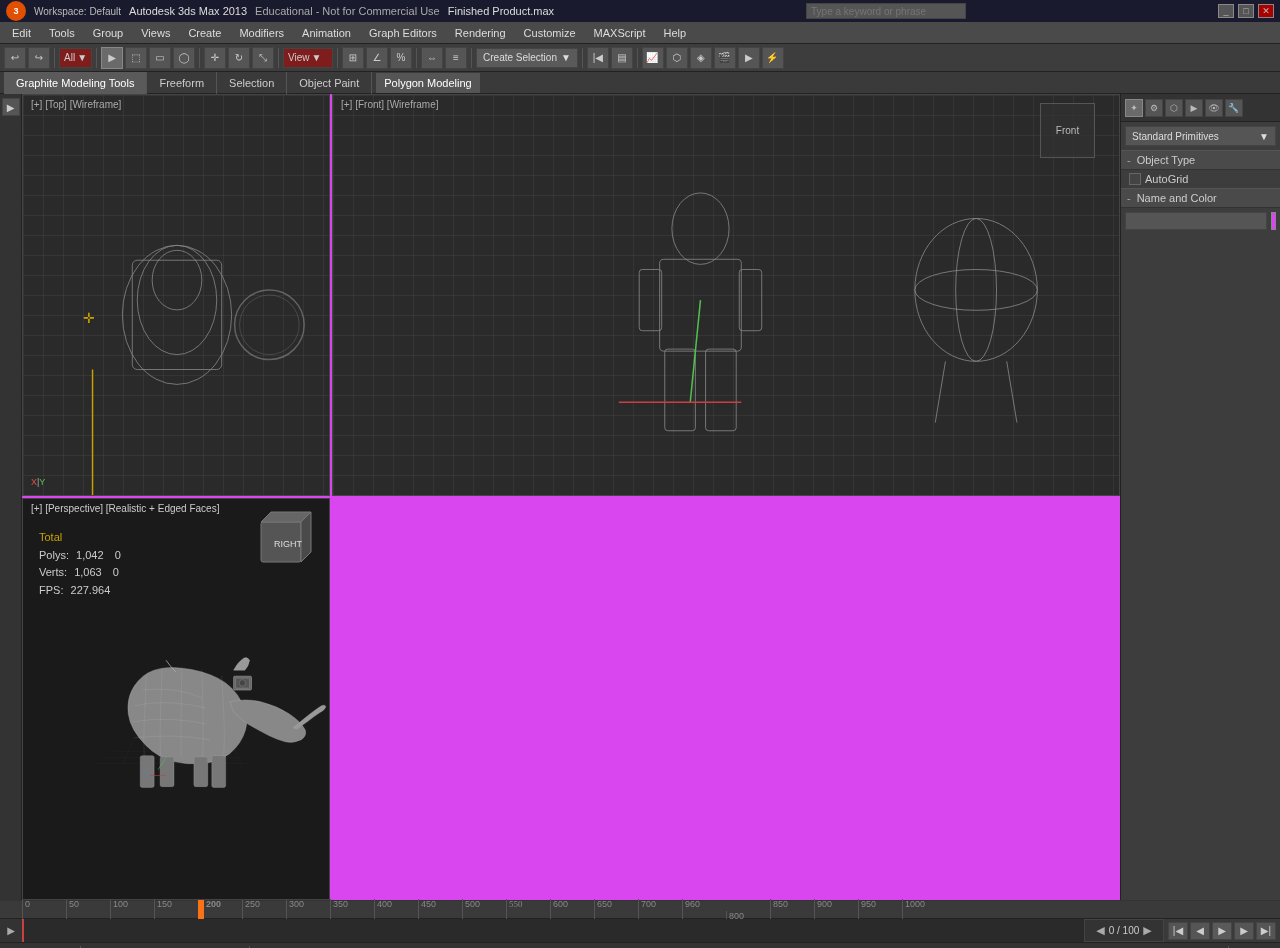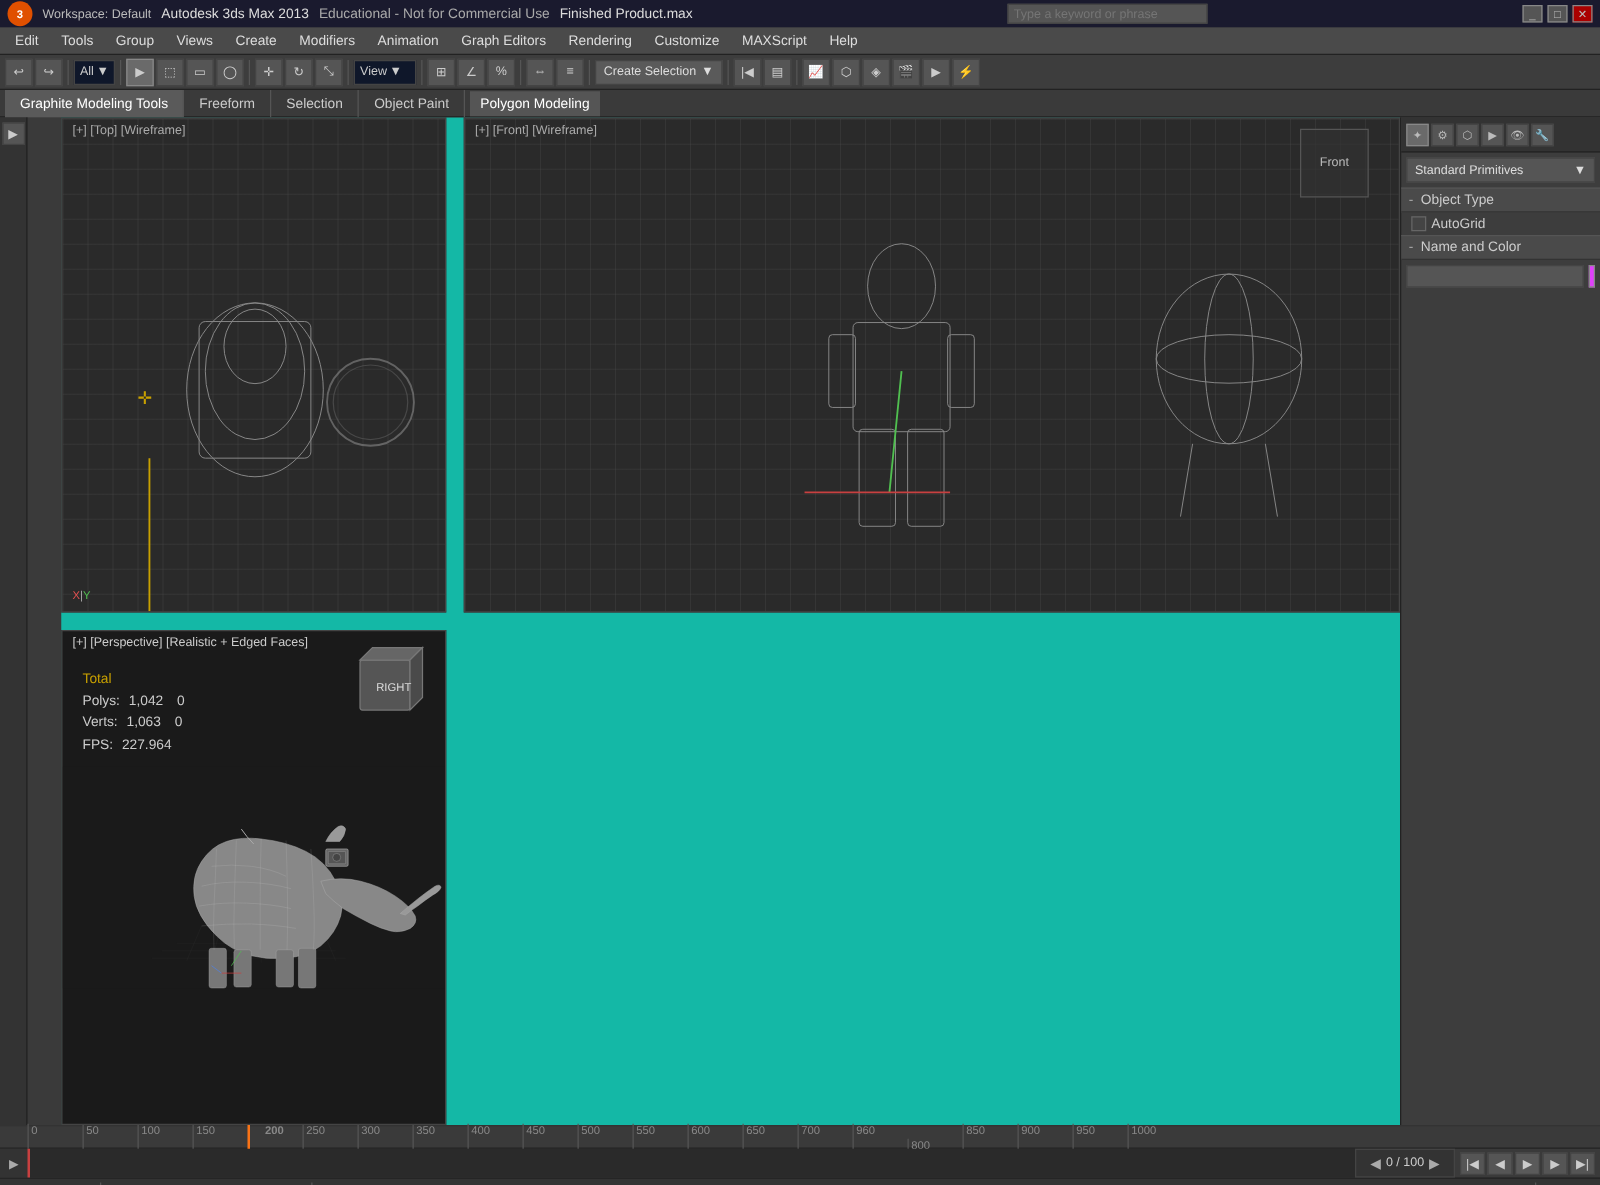--- a/index.html
+++ b/index.html
@@ -12,37 +12,37 @@
     .title-btn { width: 16px; height: 14px; background: #555; border: 1px solid #888; display: flex; align-items: center; justify-content: center; font-size: 9px; cursor: pointer; }
 
     
     #menu-bar { height: 22px; background: #4a4a4a; display: flex; align-items: center; padding: 0 4px; gap: 2px; border-bottom: 1px solid #222; }
     .menu-item { padding: 2px 8px; color: #ddd; cursor: pointer; font-size: 11px; }
 
     
     #main-toolbar { height: 28px; background: #3d3d3d; display: flex; align-items: center; padding: 0 4px; gap: 2px; border-bottom: 1px solid #222; }
     .tb-btn { width: 22px; height: 22px; background: #555; border: 1px solid #444; display: flex; align-items: center; justify-content: center; color: #ccc; font-size: 10px; cursor: pointer; }
     .tb-sep { width: 1px; height: 20px; background: #555; margin: 0 2px; }
-    .tb-dropdown { height: 20px; background: #0f172a; border: 1px solid #444; color: #ccc; font-size: 10px; padding: 0 4px; display: flex; align-items: center; gap: 2px; cursor: pointer; }
+    .tb-dropdown { height: 20px; background: #7f1d1d; border: 1px solid #444; color: #ccc; font-size: 10px; padding: 0 4px; display: flex; align-items: center; gap: 2px; cursor: pointer; }
     .create-sel-btn { height: 20px; background: #5a5a5a; border: 1px solid #444; color: #ddd; font-size: 10px; padding: 0 6px; display: flex; align-items: center; cursor: pointer; }
 
     
     #sub-toolbar { height: 22px; background: #3a3a3a; display: flex; align-items: center; padding: 0 4px; border-bottom: 1px solid #222; }
     .sub-tab { padding: 2px 12px; color: #ccc; cursor: pointer; font-size: 11px; border-right: 1px solid #555; height: 22px; display: flex; align-items: center; }
     .sub-tab.active { background: #5a5a5a; color: #fff; }
     #polygon-modeling { height: 20px; background: #555; color: #fff; font-size: 11px; padding: 0 8px; display: flex; align-items: center; margin-left: 4px; }
 
     
     #viewport-area { display: flex; height: calc(948px - 22px - 22px - 28px - 22px - 28px - 20px); }
 
     
     #left-panel { width: 22px; background: #333; border-right: 1px solid #222; display: flex; flex-direction: column; align-items: center; padding-top: 4px; gap: 2px; }
 
     
-    #viewports { flex: 1; display: grid; grid-template-columns: 308px 1fr; grid-template-rows: 1fr 1fr; background: #14b8a6; gap: 14px; margin-left: 27px; }
+    #viewports { flex: 1; display: grid; grid-template-columns: 308px 1fr; grid-template-rows: 1fr 1fr; background: #d946ef; gap: 2px; }
     .viewport { background: #2a2a2a; border: 1px solid #444; position: relative; overflow: hidden; }
     .viewport-label { position: absolute; top: 4px; left: 8px; color: #aaa; font-size: 10px; z-index: 2; }
     .viewport-grid { width: 100%; height: 100%; background-image: linear-gradient(rgba(80,80,80,0.3) 1px, transparent 1px), linear-gradient(90deg, rgba(80,80,80,0.3) 1px, transparent 1px); background-size: 20px 20px; position: absolute; top: 0; left: 0; }
 
     
     .viewport-perspective { background: #1a1a1a; }
     .vp-stats { position: absolute; top: 30px; left: 16px; color: #c8a000; font-size: 11px; line-height: 1.6; z-index: 3; }
     .vp-stats span { color: #ccc; }
 
     
@@ -361,28 +361,28 @@
     </div>
   </div>
 </div>
 
 <div id="ruler-area" style="height:18px;background:#3a3a3a;display:flex;align-items:center;padding:0 22px;border-top:1px solid #333;">
   <div style="display:flex;width:100%;color:#888;font-size:9px;">
     <span style="width:44px;border-left:1px solid #555;padding-left:2px;">0</span>
     <span style="width:44px;border-left:1px solid #555;padding-left:2px;">50</span>
     <span style="width:44px;border-left:1px solid #555;padding-left:2px;">100</span>
     <span style="width:44px;border-left:1px solid #555;padding-left:2px;">150</span>
-    <span style="width:44px;border-left:2px solid #f97316;padding-left:12px;font-weight:bold;">200</span>
+    <span style="width:44px;border-left:6px solid #f97316;padding-left:2px;font-weight:bold;">200</span>
     <span style="width:44px;border-left:1px solid #555;padding-left:2px;">250</span>
     <span style="width:44px;border-left:1px solid #555;padding-left:2px;">300</span>
     <span style="width:44px;border-left:1px solid #555;padding-left:2px;">350</span>
     <span style="width:44px;border-left:1px solid #555;padding-left:2px;">400</span>
     <span style="width:44px;border-left:1px solid #555;padding-left:2px;">450</span>
     <span style="width:44px;border-left:1px solid #555;padding-left:2px;">500</span>
-    <span style="width:44px;border-left:1px solid #555;padding-left:2px;">550</span>
+    <span style="width:44px;border-left:1px solid #555;padding-left:2px;font-family:Liberation Serif, serif;">550</span>
     <span style="width:44px;border-left:1px solid #555;padding-left:2px;">600</span>
     <span style="width:44px;border-left:1px solid #555;padding-left:2px;">650</span>
     <span style="width:44px;border-left:1px solid #555;padding-left:2px;">700</span>
     <span style="width:44px;border-left:1px solid #555;padding-left:2px;">960</span>
     <span style="width:44px;border-left:1px solid #555;padding-left:2px;margin-top:12px;">800</span>
     <span style="width:44px;border-left:1px solid #555;padding-left:2px;">850</span>
     <span style="width:44px;border-left:1px solid #555;padding-left:2px;">900</span>
     <span style="width:44px;border-left:1px solid #555;padding-left:2px;">950</span>
     <span style="width:44px;border-left:1px solid #555;padding-left:2px;">1000</span>
   </div>

